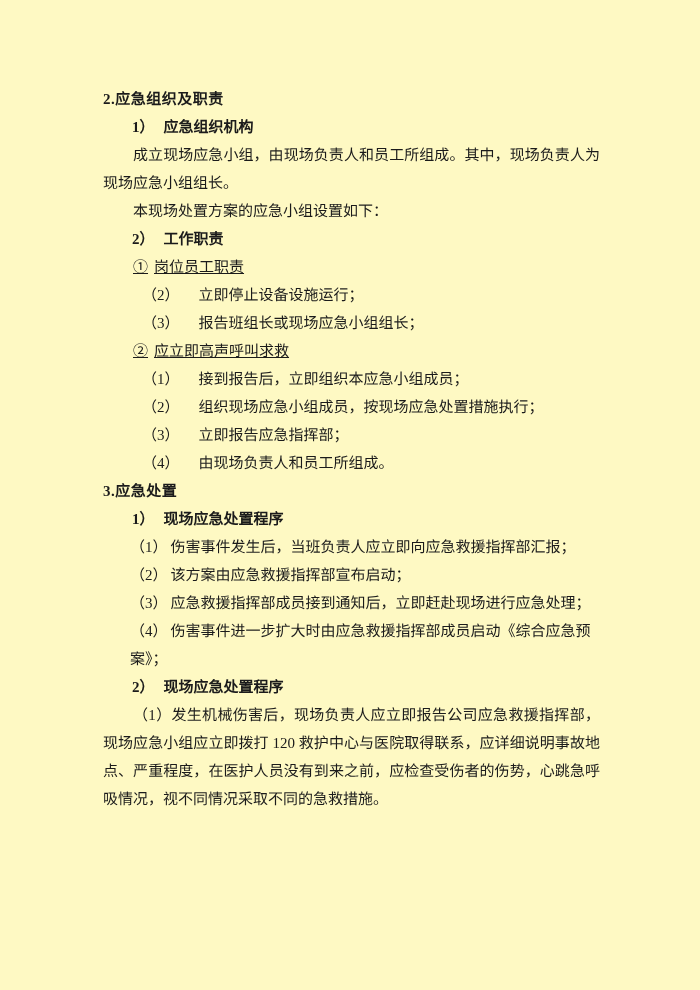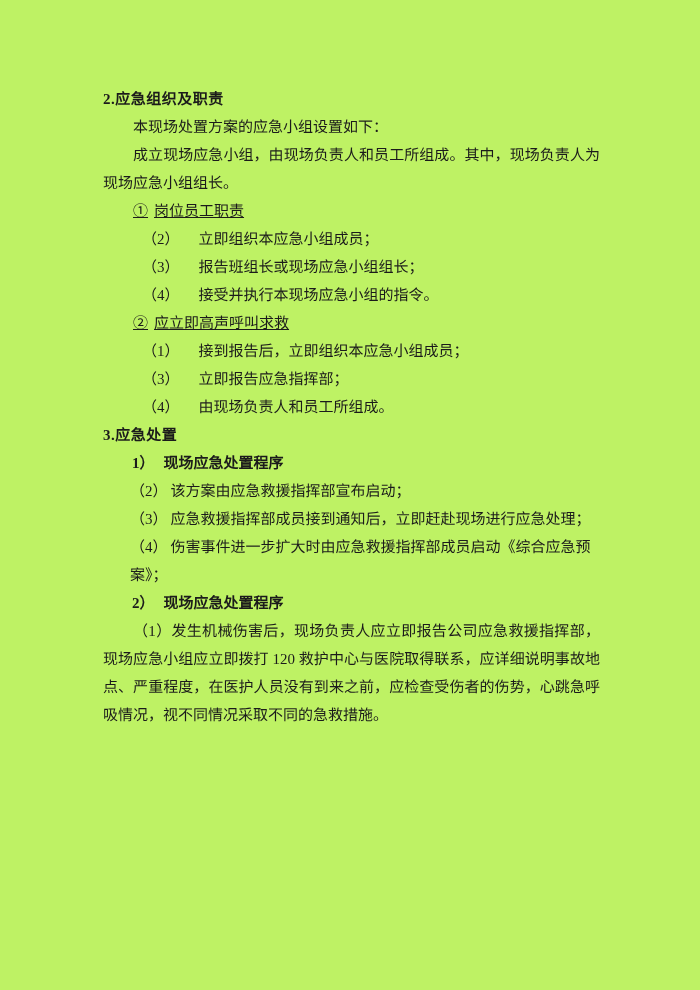--- a/index.html
+++ b/index.html
@@ -4,21 +4,21 @@
 <style>
   html, body {
     margin: 0;
     padding: 0;
     background: #ffffff;
   }
   .page {
     position: relative;
     width: 700px;
     height: 990px;
-    background: #bef264;
+    background: #fef9c3;
     overflow: hidden;
     box-sizing: border-box;
     font-family: "Liberation Serif", "DejaVu Serif", serif;
     color: #1b1b1b;
   }
   .doc {
     box-sizing: border-box;
     width: 100%;
     padding: 85px 100px 0 103px;
   }
@@ -51,31 +51,34 @@
     text-indent: 30px;
     text-align: justify;
   }
 </style>
 </head>
 <body>
 
 <main class="page">
   <article class="doc" id="doc">
       <h1 class="h1">2.应急组织及职责</h1>
+      <div class="h2"><span class="marker">1）</span><span class="txt">应急组织机构</span></div>
+      <div class="para">成立现场应急小组，由现场负责人和员工所组成。其中，现场负责人为现场应急小组组长。</div>
       <div class="para">本现场处置方案的应急小组设置如下：</div>
-      <div class="para">成立现场应急小组，由现场负责人和员工所组成。其中，现场负责人为现场应急小组组长。</div>
+      <div class="h2"><span class="marker">2）</span><span class="txt">工作职责</span></div>
       <div class="c-item"><span class="marker">①</span><span class="txt">岗位员工职责</span></div>
-      <div class="li s2"><span class="marker">（2）</span><span class="txt">立即组织本应急小组成员；</span></div>
+      <div class="li s2"><span class="marker">（2）</span><span class="txt">立即停止设备设施运行；</span></div>
       <div class="li s2"><span class="marker">（3）</span><span class="txt">报告班组长或现场应急小组组长；</span></div>
-      <div class="li s2"><span class="marker">（4）</span><span class="txt">接受并执行本现场应急小组的指令。</span></div>
       <div class="c-item"><span class="marker">②</span><span class="txt">应立即高声呼叫求救</span></div>
       <div class="li s2"><span class="marker">（1）</span><span class="txt">接到报告后，立即组织本应急小组成员；</span></div>
+      <div class="li s2"><span class="marker">（2）</span><span class="txt">组织现场应急小组成员，按现场应急处置措施执行；</span></div>
       <div class="li s2"><span class="marker">（3）</span><span class="txt">立即报告应急指挥部；</span></div>
       <div class="li s2"><span class="marker">（4）</span><span class="txt">由现场负责人和员工所组成。</span></div>
       <h1 class="h1">3.应急处置</h1>
       <div class="h2"><span class="marker">1）</span><span class="txt">现场应急处置程序</span></div>
+      <div class="li s3"><span class="marker">（1）</span><span class="txt">伤害事件发生后，当班负责人应立即向应急救援指挥部汇报；</span></div>
       <div class="li s3"><span class="marker">（2）</span><span class="txt">该方案由应急救援指挥部宣布启动；</span></div>
       <div class="li s3"><span class="marker">（3）</span><span class="txt">应急救援指挥部成员接到通知后，立即赶赴现场进行应急处理；</span></div>
       <div class="li s3"><span class="marker">（4）</span><span class="txt">伤害事件进一步扩大时由应急救援指挥部成员启动《综合应急预案》；</span></div>
       <div class="h2"><span class="marker">2）</span><span class="txt">现场应急处置程序</span></div>
       <div class="para">（1）发生机械伤害后，现场负责人应立即报告公司应急救援指挥部，现场应急小组应立即拨打 120 救护中心与医院取得联系，应详细说明事故地点、严重程度，在医护人员没有到来之前，应检查受伤者的伤势，心跳急呼吸情况，视不同情况采取不同的急救措施。</div>
     </article>
 </main>
 
 </body></html>

